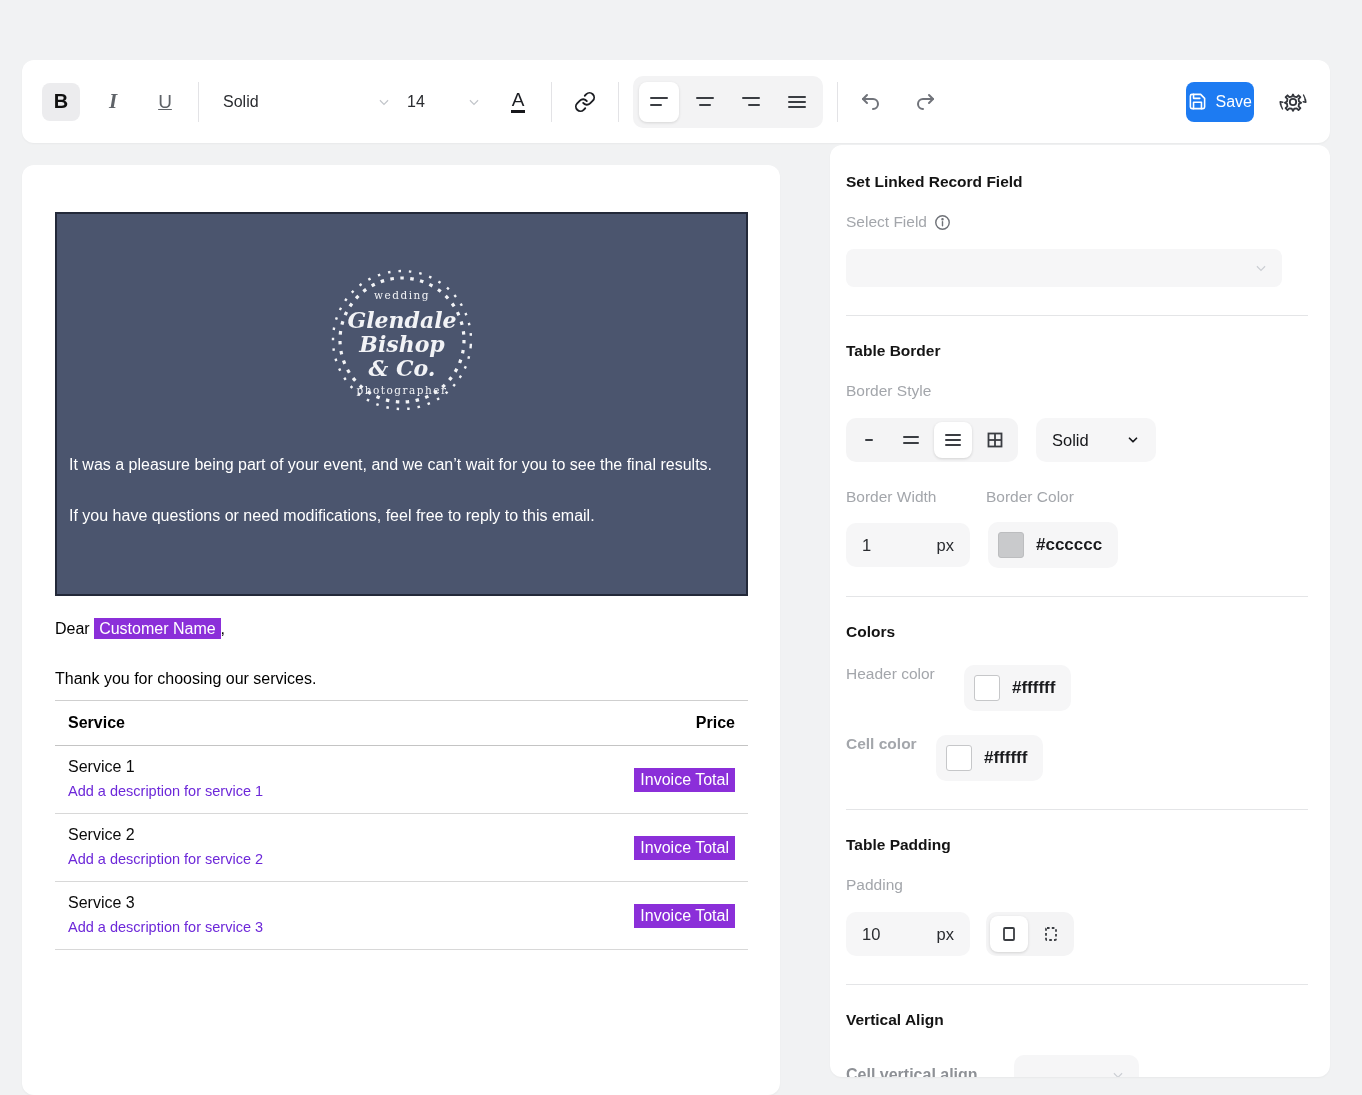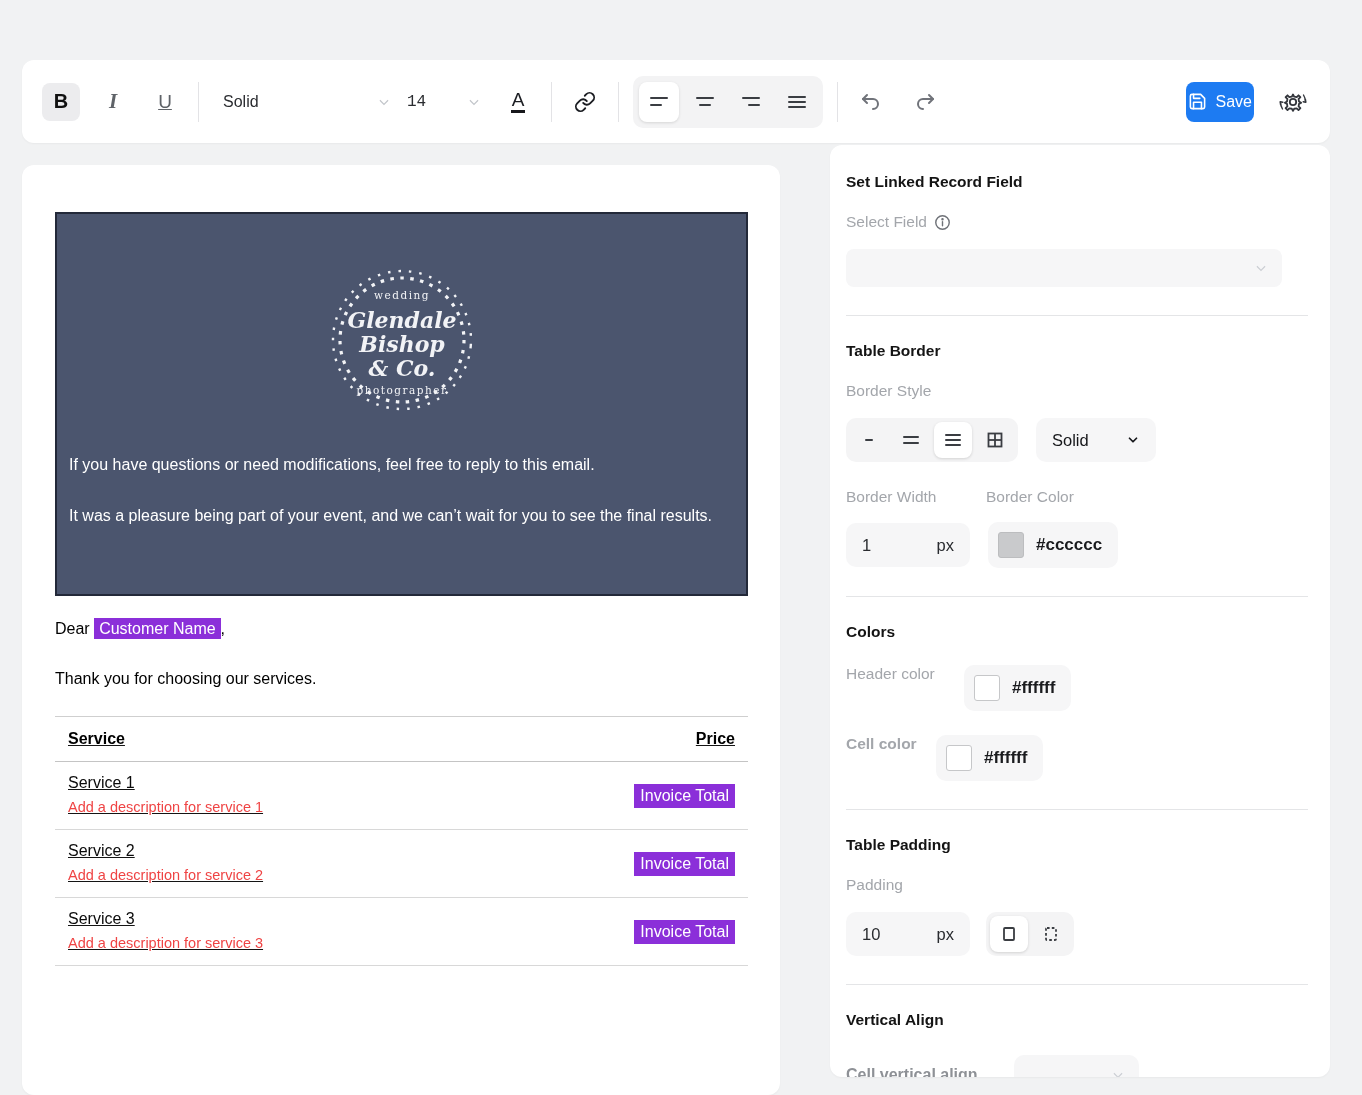--- a/index.html
+++ b/index.html
@@ -24,46 +24,46 @@
   .tbtn { min-width:38px; height:38px; border:none; background:transparent; border-radius:8px;
           display:flex; align-items:center; justify-content:center; cursor:pointer; color:#5f6368; }
   .tbtn.active { background:#ececee; }
   .b-glyph { font-weight:bold; font-size:20px; color:#111; }
   .i-glyph { font-style:italic; font-family:"Liberation Serif", serif; font-size:21px; font-weight:600; color:#5f6368; }
   .u-glyph { font-size:19px; text-decoration:underline; color:#5f6368; }
   .a-glyph { font-size:19px; color:#1b1d22; border-bottom:3px solid #17181c; line-height:1.1; padding:0 1px; }
   .tb-divider { width:1px; height:40px; background:#e3e3e6; margin:0 14px; }
   .select-like { display:flex; align-items:center; justify-content:space-between; cursor:pointer; color:#2a2c30; }
   .font-select { width:168px; margin:0 6px 0 10px; font-size:16px; }
-  .size-select { width:74px; margin:0 10px; font-size:16px;font-family:Liberation Mono, monospace; }
+  .size-select { width:74px; margin:0 10px; font-size:16px; }
   .chev { width:14px; height:14px; }
   .align-group { display:flex; align-items:center; background:#f3f3f4; border-radius:10px; padding:6px; gap:6px; }
   .align-btn { width:40px; height:40px; border-radius:8px; display:flex; align-items:center; justify-content:center;
                cursor:pointer; background:transparent; border:none; }
   .align-btn.active { background:#fff; box-shadow:0 1px 3px rgba(0,0,0,.12); }
   .toolbar-spacer { flex:1; }
   .save-btn { display:flex; align-items:center; gap:9px; background:#1d7bf2; color:#fff; border:none;
               border-radius:8px; height:40px; padding:0 2px; font-size:16px; cursor:pointer; }
   .gear-btn { margin-left:22px; background:none; border:none; cursor:pointer; color:#3c3f45; display:flex; }
 
   
   .hero { width:693px; height:384px; background:#4b556e; border:2px solid #232939; padding:50px 12px 0 12px; }
   .wreath-wrap { display:flex; justify-content:center; }
   .hero-paragraphs { margin-top:36px; color:#fff; font-size:16px; line-height:25px; }
   .hero-paragraphs p + p { margin-top:26px; }
   .greeting { margin-top:24px; font-size:16px; color:#000; }
   .token-highlight { background:#8b2fd9; color:#fff; padding:2px 5px; }
   .thanks { margin-top:32px; font-size:16px; color:#000; }
-  .svc-table { margin-top:28px; width:693px;text-decoration:underline; }
+  .svc-table { margin-top:12px; width:693px; }
   .svc-head { display:flex; justify-content:space-between; padding:13px 13px;
               border-top:1px solid #cfcfcf; border-bottom:1px solid #c4c4c4; }
   .svc-head span { font-size:16px; font-weight:bold; color:#000; }
   .svc-row { position:relative; padding:12px 13px 14px; border-bottom:1px solid #d8d8d8; cursor:text; }
   .svc-name { font-size:16px; color:#0b0b0b; }
-  .svc-desc { margin-top:7px; font-size:14.5px; color:#ef4444; }
+  .svc-desc { margin-top:7px; font-size:14.5px; color:#6d28d9; }
   .price-badge { position:absolute; right:13px; top:50%; transform:translateY(-50%);
                  background:#8b2fd9; color:#fff; font-size:16px; padding:3px 6px; cursor:pointer; }
 
   
   .logo-text { font-family:"DejaVu Serif", serif; fill:#f2f3f6; }
 
   
   .sec-title { font-size:15.5px; font-weight:bold; color:#141414; }
   .sec-label { font-size:15.5px; color:#a3a6ab; margin-top:22px; display:flex; align-items:center; gap:7px; }
   .panel-divider { border:none; border-top:1px solid #e4e5e7; margin:28px 0 26px 0; }
@@ -212,22 +212,22 @@
           <circle cx="76" cy="76" r="62" fill="none" stroke="#f2f3f6" stroke-width="3.2" stroke-dasharray="3.5 6.5"></circle>
           <circle cx="76" cy="76" r="69" fill="none" stroke="#f2f3f6" stroke-width="2.4" stroke-dasharray="2.5 8" transform="rotate(5 76 76)"></circle>
           <text class="logo-text" x="76" y="35" font-size="10.5" letter-spacing="1.5" text-anchor="middle">wedding</text>
           <text class="logo-text" x="76" y="64" font-size="22" font-style="italic" font-weight="bold" text-anchor="middle">Glendale</text>
           <text class="logo-text" x="76" y="88" font-size="22" font-style="italic" font-weight="bold" text-anchor="middle">Bishop</text>
           <text class="logo-text" x="76" y="112" font-size="22" font-style="italic" font-weight="bold" text-anchor="middle">&amp; Co.</text>
           <text class="logo-text" x="76" y="130" font-size="10.5" letter-spacing="1.5" text-anchor="middle">photographer</text>
         </svg>
       </div>
       <div class="hero-paragraphs">
+        <p>It was a pleasure being part of your event, and we can’t wait for you to see the final results.</p>
         <p>If you have questions or need modifications, feel free to reply to this email.</p>
-        <p>It was a pleasure being part of your event, and we can’t wait for you to see the final results.</p>
       </div>
     </div>
 
     <div class="greeting"><span>Dear </span><span class="token-highlight">Customer Name</span><span>,</span></div>
 
     <div class="thanks">Thank you for choosing our services.</div>
 
     <div class="svc-table">
       <div class="svc-head">
         <span>Service</span>

